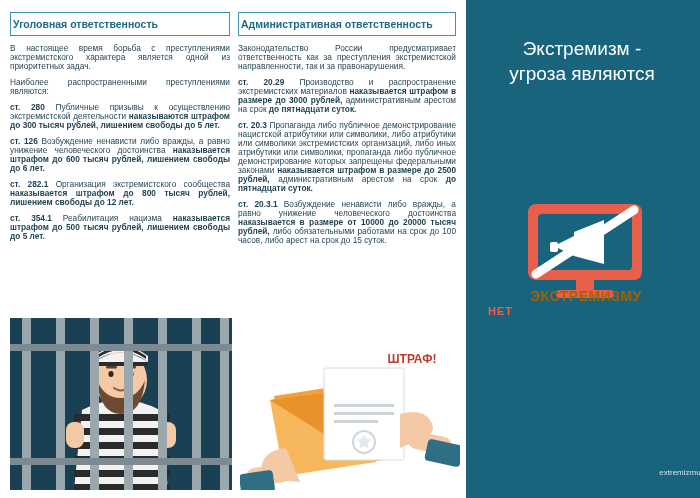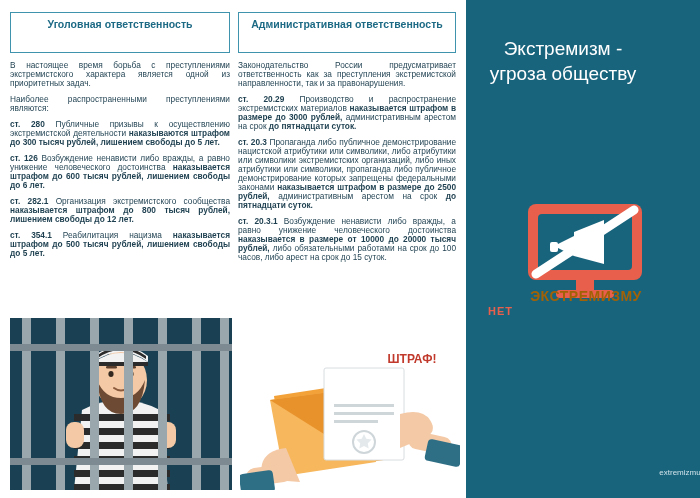--- a/index.html
+++ b/index.html
@@ -25,21 +25,21 @@
   .teal-panel {
     position: absolute;
     left: 466px;
     top: 0;
     width: 234px;
     height: 498px;
     background: #19647d;
   }
   .teal-title {
     position: absolute;
-    left: 465px;
+    left: 484px;
     top: 36px;
     width: 196px;
     color: #ffffff;
     font-size: 19px;
     line-height: 25px;
     text-align: center;
     font-weight: normal;
   }
   .site-url {
     position: absolute;
@@ -58,22 +58,22 @@
   }
   .col-1 { left: 10px; width: 220px; }
   .col-2 { left: 238px; width: 218px; }
 
   .head-box {
     border: 1px solid #2d8aa8;
     background: #ffffff;
     color: #1b5f79;
     font-size: 10.5px;
     font-weight: bold;
-    text-align: center;
-    padding: 5px 2px 22px 2px;
+    text-align: left;
+    padding: 5px 2px 5px 2px;
     box-sizing: border-box;
   }
   .head-box.crim { border-color: #3f93ad; color: #1d6a85; }
   .head-box.adm  { border-color: #3f93ad; color: #1d6a85; }
 
   .body-text {
     margin-top: 8px;
     font-size: 8.3px;
     line-height: 9px;
     color: #1d3f4f;
@@ -144,21 +144,21 @@
 </style>
 </head>
 <body>
 
 <div class="page">
 
   <div class="teal-panel"></div>
 
   <div class="teal-title">
     <div>Экстремизм -</div>
-    <div>угроза обществу</div>
+    <div>угроза являются</div>
   </div>
 
   <div class="emblem-wrap">
     <svg width="170" height="130" viewBox="0 0 170 130" xmlns="http://www.w3.org/2000/svg">
 
       <rect x="28" y="14" width="114" height="76" rx="8" fill="#e8604c"></rect>
       <rect x="38" y="24" width="94" height="56" rx="4" fill="#19647d"></rect>
 
       <rect x="76" y="90" width="18" height="12" fill="#e8604c"></rect>
       <rect x="56" y="100" width="58" height="8" rx="4" fill="#e8604c"></rect>

